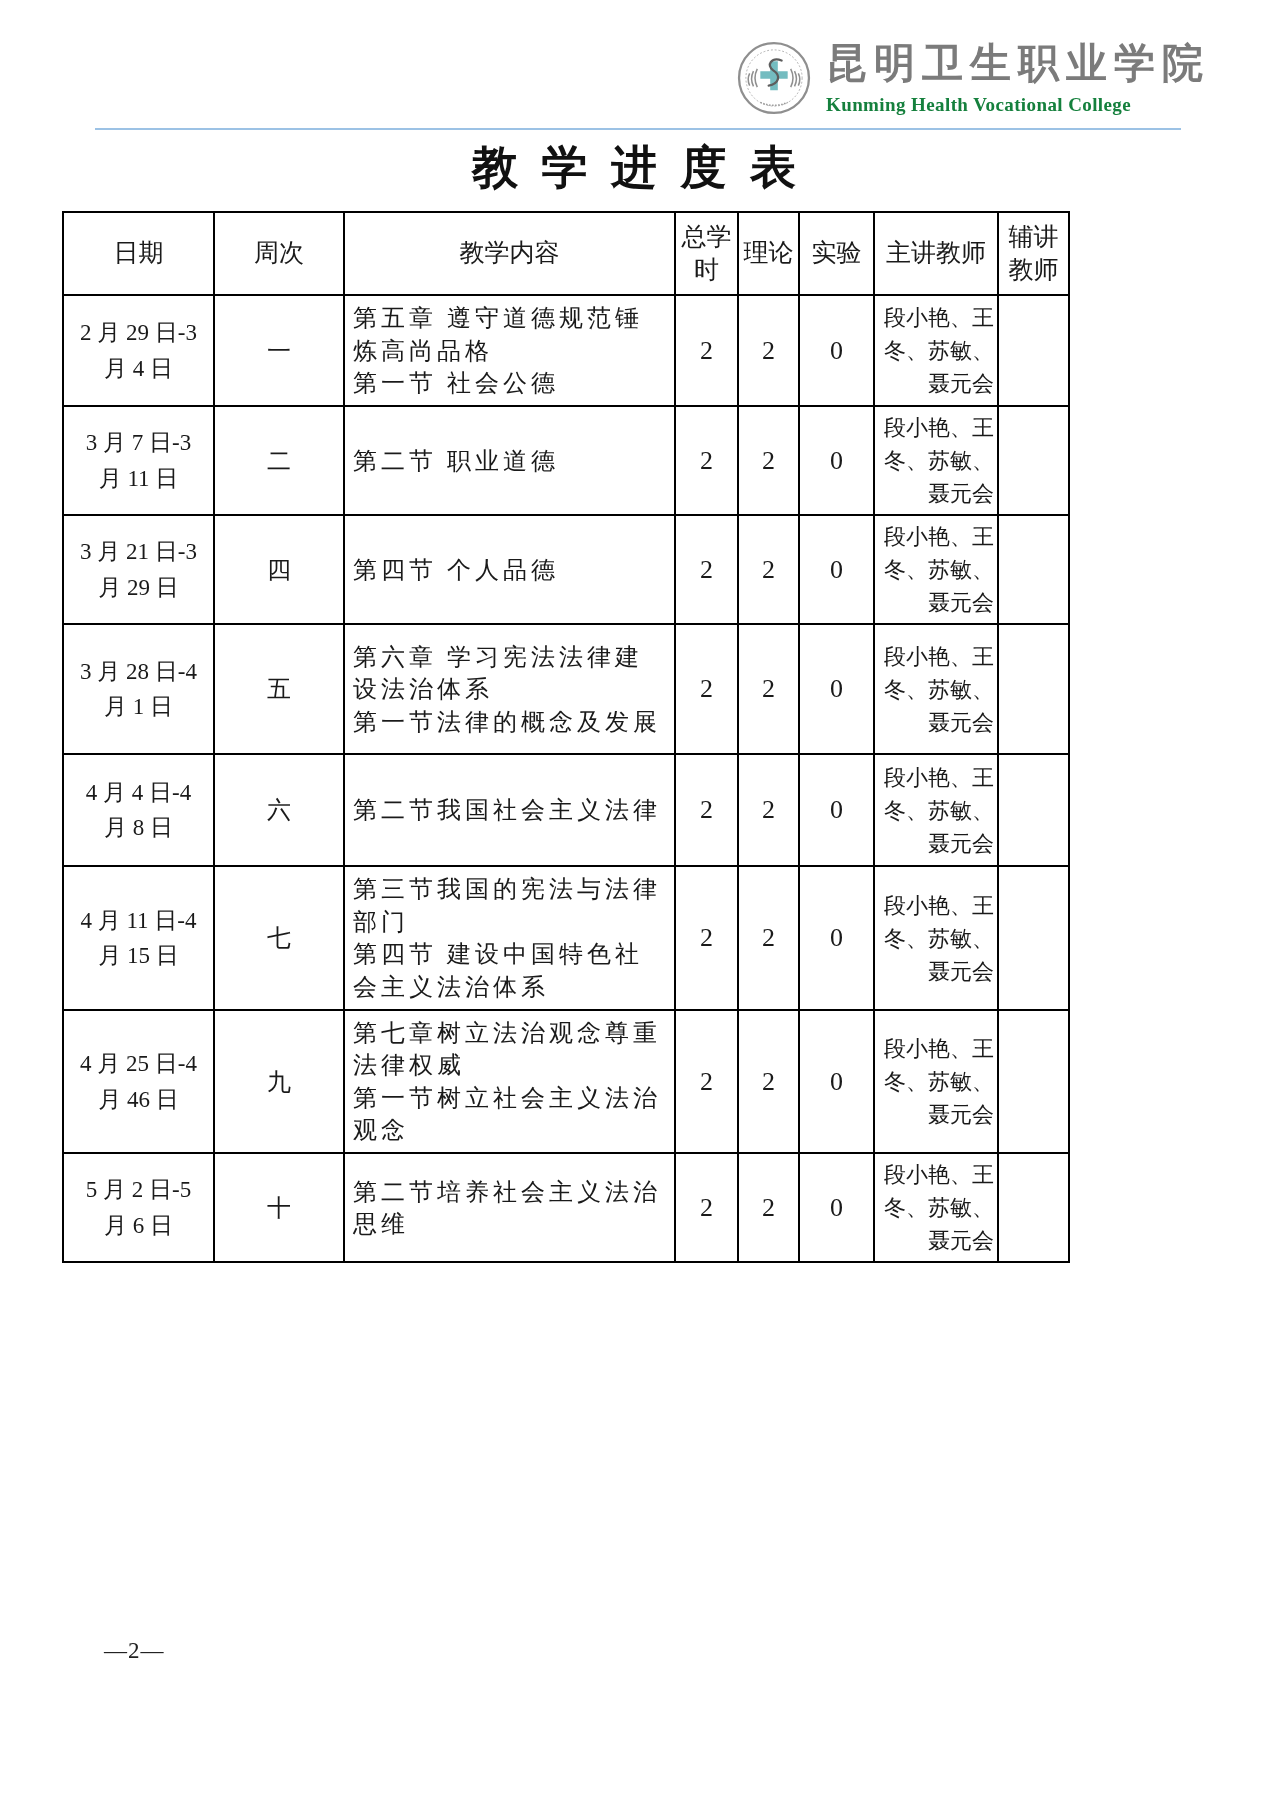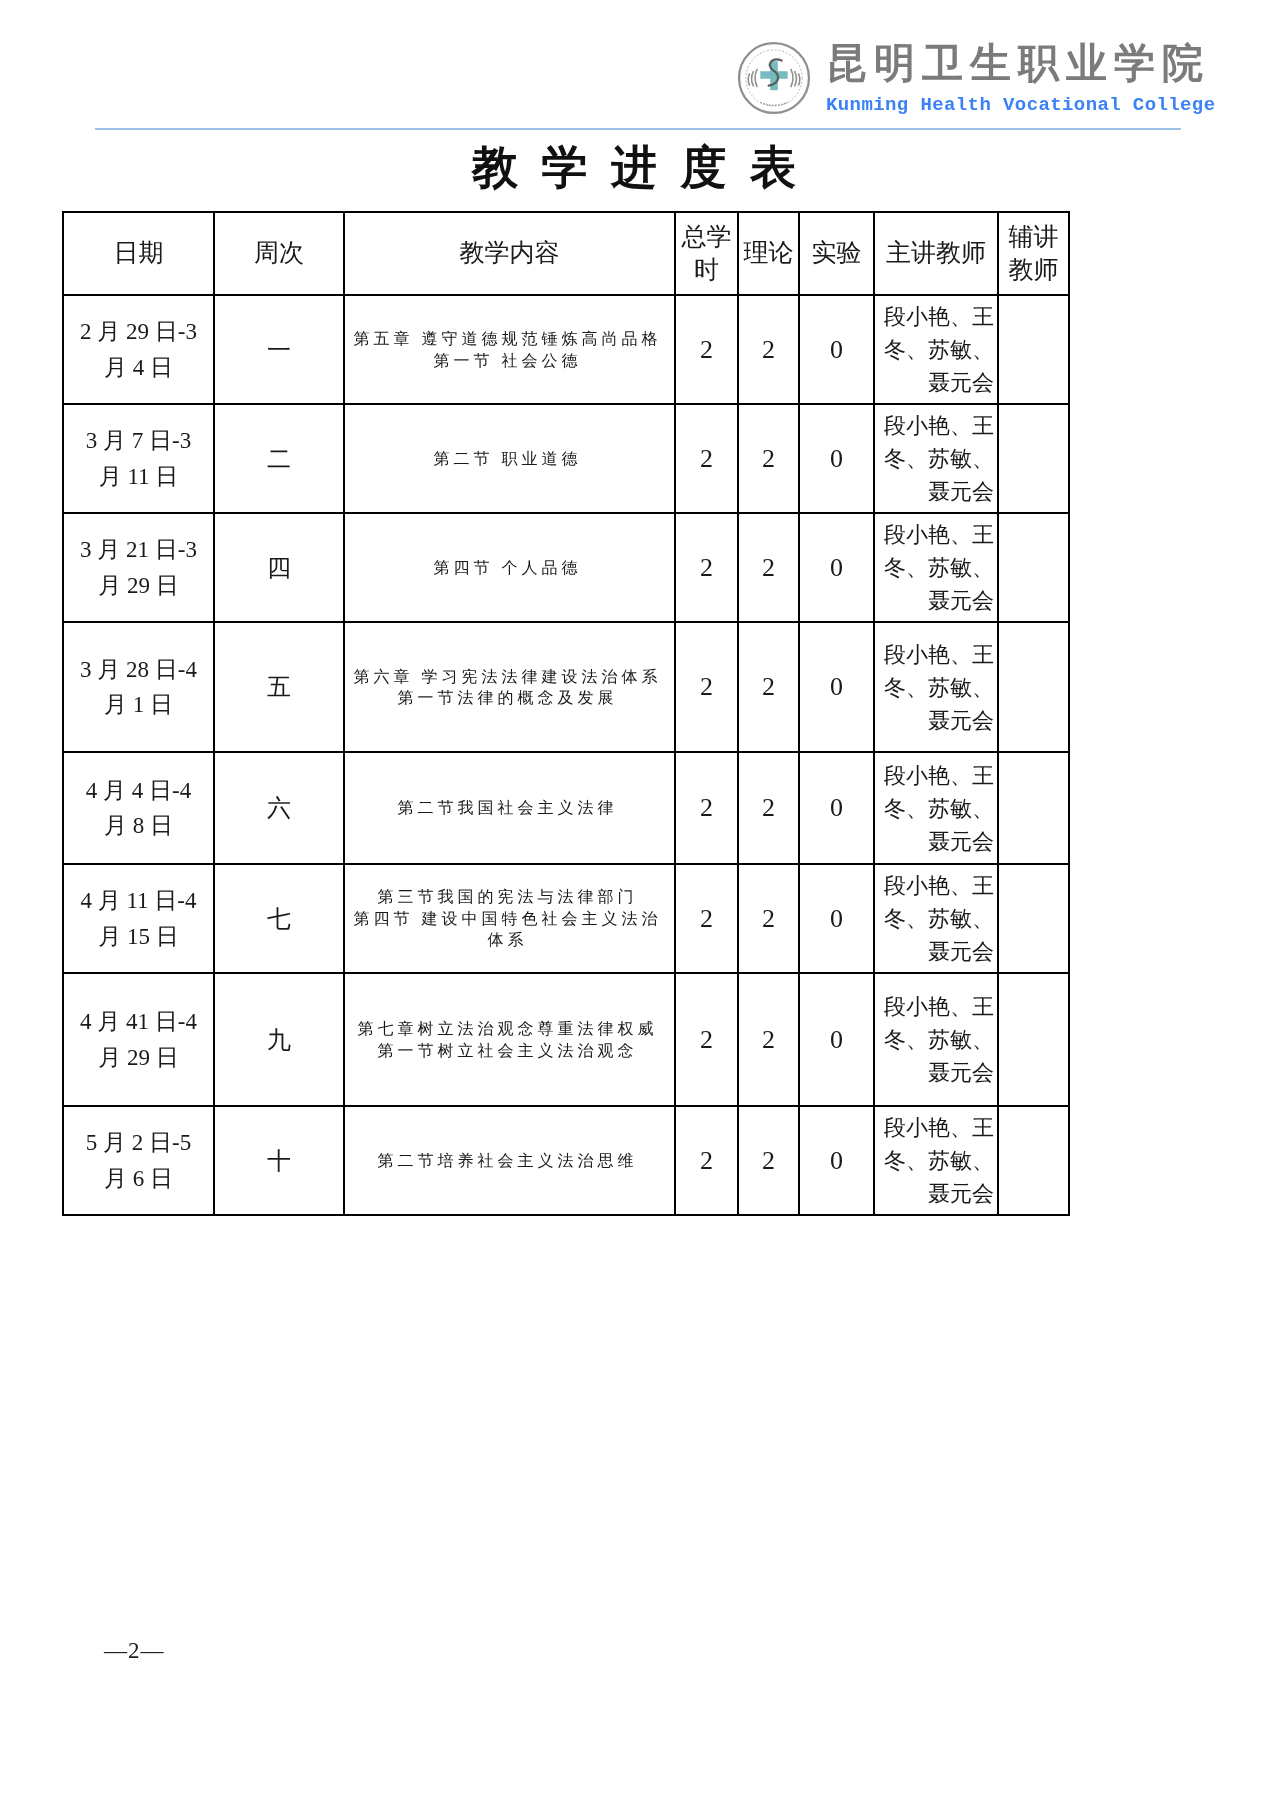--- a/index.html
+++ b/index.html
@@ -4,36 +4,36 @@
 <style>
   * { margin:0; padding:0; box-sizing:border-box; }
   body { background:#ffffff; font-family:"Liberation Serif","DejaVu Serif",serif; color:#1a1a1a; }
   .page { position:relative; width:1274px; height:1801px; background:#fff; overflow:hidden; }
 
   
   .brand { position:absolute; top:40px; left:736px; display:flex; align-items:flex-end; gap:14px; }
   .seal { width:76px; height:76px; display:block; }
   .names .cn { font-size:41px; font-weight:600; color:#7b7b7b; letter-spacing:7px; line-height:1.1;
                font-family:"Liberation Serif","DejaVu Serif",serif; }
-  .names .en { font-size:19px; font-weight:bold; color:#3b82f6; letter-spacing:0.4px; margin-top:8px;font-family:Liberation Mono, monospace; }
+  .names .en { font-size:19px; font-weight:bold; color:#15803d; letter-spacing:0.4px; margin-top:8px; }
   .divider { position:absolute; top:128px; left:95px; width:1086px; height:2px; background:#9cc2e5; }
 
   
   h1.title { padding-top:140px; text-align:center; font-size:46px; font-weight:bold;
              letter-spacing:6px; color:#111; line-height:1.2; }
 
   
   table.sched { border-collapse:collapse; margin:16px 0 0 62px; width:1006px; table-layout:fixed; }
   table.sched th, table.sched td { border:2px solid #000; vertical-align:middle; }
   thead tr { height:83px;border-radius:9px; }
   th { font-size:25px; font-weight:normal; text-align:center; padding:4px 2px; line-height:1.3; }
   td { padding:4px 4px; }
   td.c-date   { font-size:23px; text-align:center; padding:4px 8px; line-height:1.55; }
   td.c-week   { font-size:24px; text-align:center; }
-  td.c-content{ font-size:16px; text-align:center; padding:6px 12px 6px 8px; letter-spacing:4px;
+  td.c-content{ font-size:24px; text-align:left; padding:6px 12px 6px 8px; letter-spacing:4px;
                 line-height:1.35; white-space:pre-line; }
   td.c-num    { font-size:26px; text-align:center; }
   td.c-teacher{ font-size:22px; text-align:right; padding:4px 3px; line-height:1.5; }
   td.c-assist { font-size:22px; text-align:center; }
 
   tbody tr:nth-child(1){height:100px}
   tbody tr:nth-child(2){height:98px}
   tbody tr:nth-child(3){height:100px}
   tbody tr:nth-child(4){height:130px}
   tbody tr:nth-child(5){height:112px}
@@ -158,21 +158,21 @@
         <td class="c-week">七</td>
         <td class="c-content">第三节我国的宪法与法律部门
 第四节 建设中国特色社会主义法治体系</td>
         <td class="c-num">2</td>
         <td class="c-num">2</td>
         <td class="c-num">0</td>
         <td class="c-teacher">段小艳、王冬、苏敏、聂元会</td>
         <td class="c-assist"></td>
       </tr>
       <tr>
-        <td class="c-date">4 月 41 日-4 月 29 日</td>
+        <td class="c-date">4 月 25 日-4 月 46 日</td>
         <td class="c-week">九</td>
         <td class="c-content">第七章树立法治观念尊重法律权威
 第一节树立社会主义法治观念</td>
         <td class="c-num">2</td>
         <td class="c-num">2</td>
         <td class="c-num">0</td>
         <td class="c-teacher">段小艳、王冬、苏敏、聂元会</td>
         <td class="c-assist"></td>
       </tr>
       <tr>

